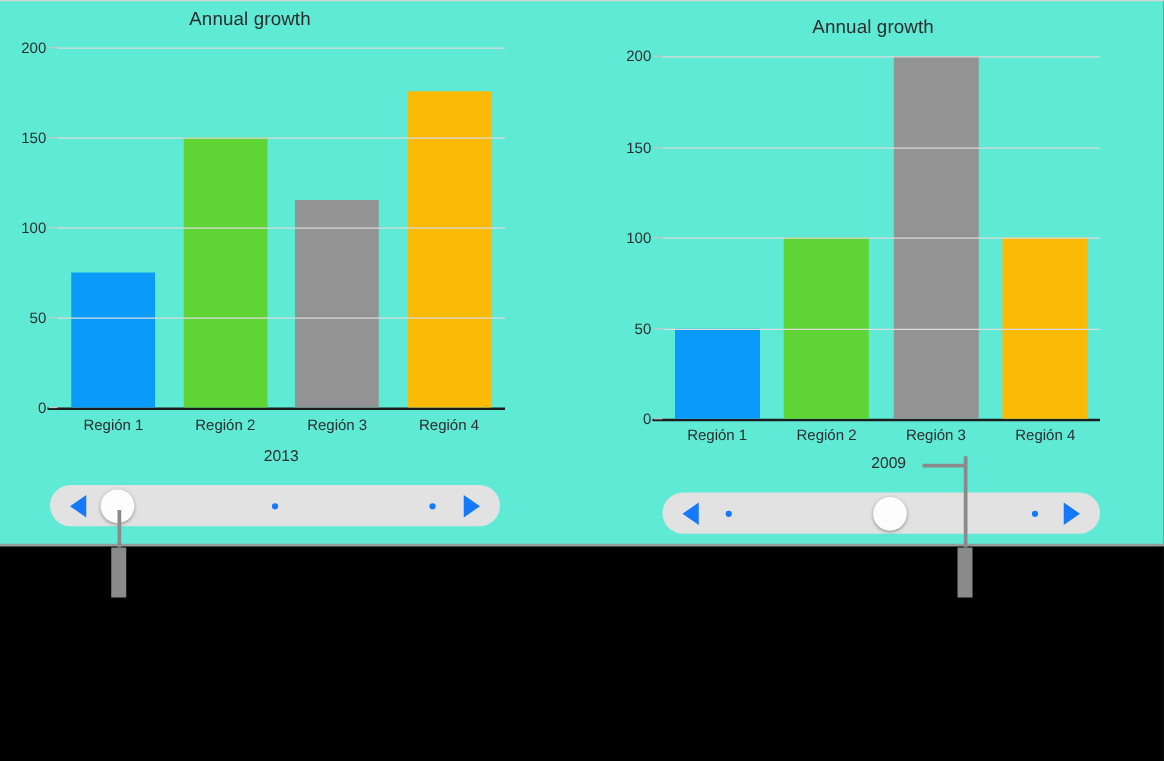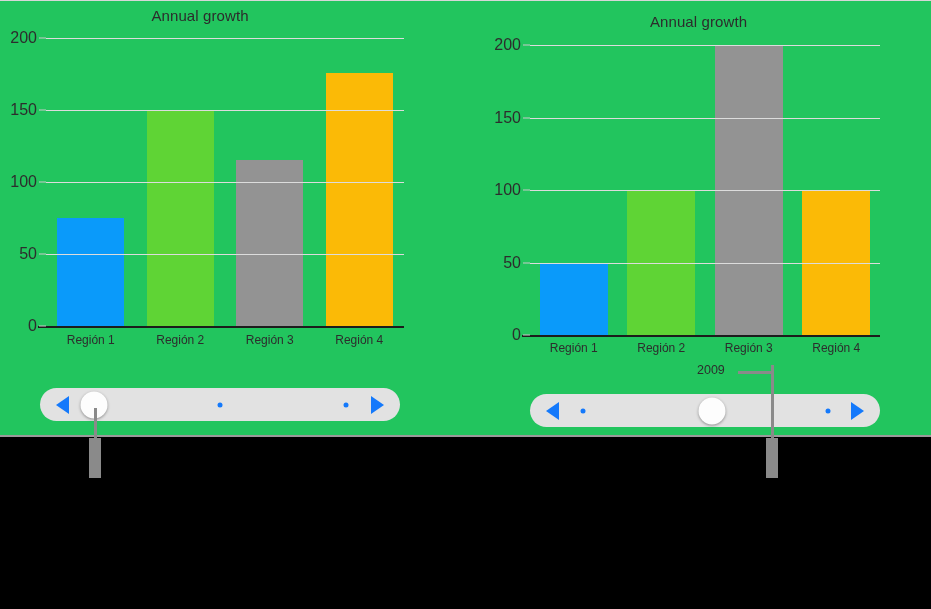--- a/index.html
+++ b/index.html
@@ -14,21 +14,21 @@
     overflow: hidden;
     position: relative;
   }
 
   
   .page {
     position: absolute;
     left: 0; top: 0;
     width: 931px;
     height: 437px;
-    background: #22c55e;
+    background: #5eead4;
     border-bottom: 2px solid #9a9a9a;
     box-sizing: border-box;
   }
   .page::before {
     content: "";
     position: absolute;
     left: 0; top: 0; right: 0;
     height: 1px;
     background: #d7d7d7;
   }
@@ -72,21 +72,21 @@
     bottom: -2px;
     height: 2px;
     background: #1c1c1c;
   }
 
   .ytick {
     position: absolute;
     right: 100%;
     margin-right: 9px;
     transform: translateY(-50%);
-    font-size: 16px;
+    font-size: 12px;
     color: #2d2d2d;
     white-space: nowrap;
   }
   .ytick-mark {
     position: absolute;
     right: 100%;
     width: 7px;
     height: 1px;
     background: #c9c9c9;
     transform: translateY(-0.5px);
@@ -248,20 +248,21 @@
         <div class="ytick-mark" style="top: 50%;"></div>
         <div class="ytick" style="top: 50%;">100</div>
         <div class="gridline" style="top: 25%;"></div>
         <div class="ytick-mark" style="top: 25%;"></div>
         <div class="ytick" style="top: 25%;">150</div>
         <div class="gridline" style="top: 0%;"></div>
         <div class="ytick-mark" style="top: 0%;"></div>
         <div class="ytick" style="top: 0%;">200</div>
       </div>
 
+    <div class="year-label">2013</div>
 
     <div class="slider" id="slider-left">
       <div class="arrow arrow-left"></div>
       <div class="arrow arrow-right"></div>
     <div class="dot" style="left: 50%;"></div>
         <div class="dot" style="left: 85%;"></div>
         <div class="thumb" style="left: 15%;"></div>
       </div>
   </div>
 

